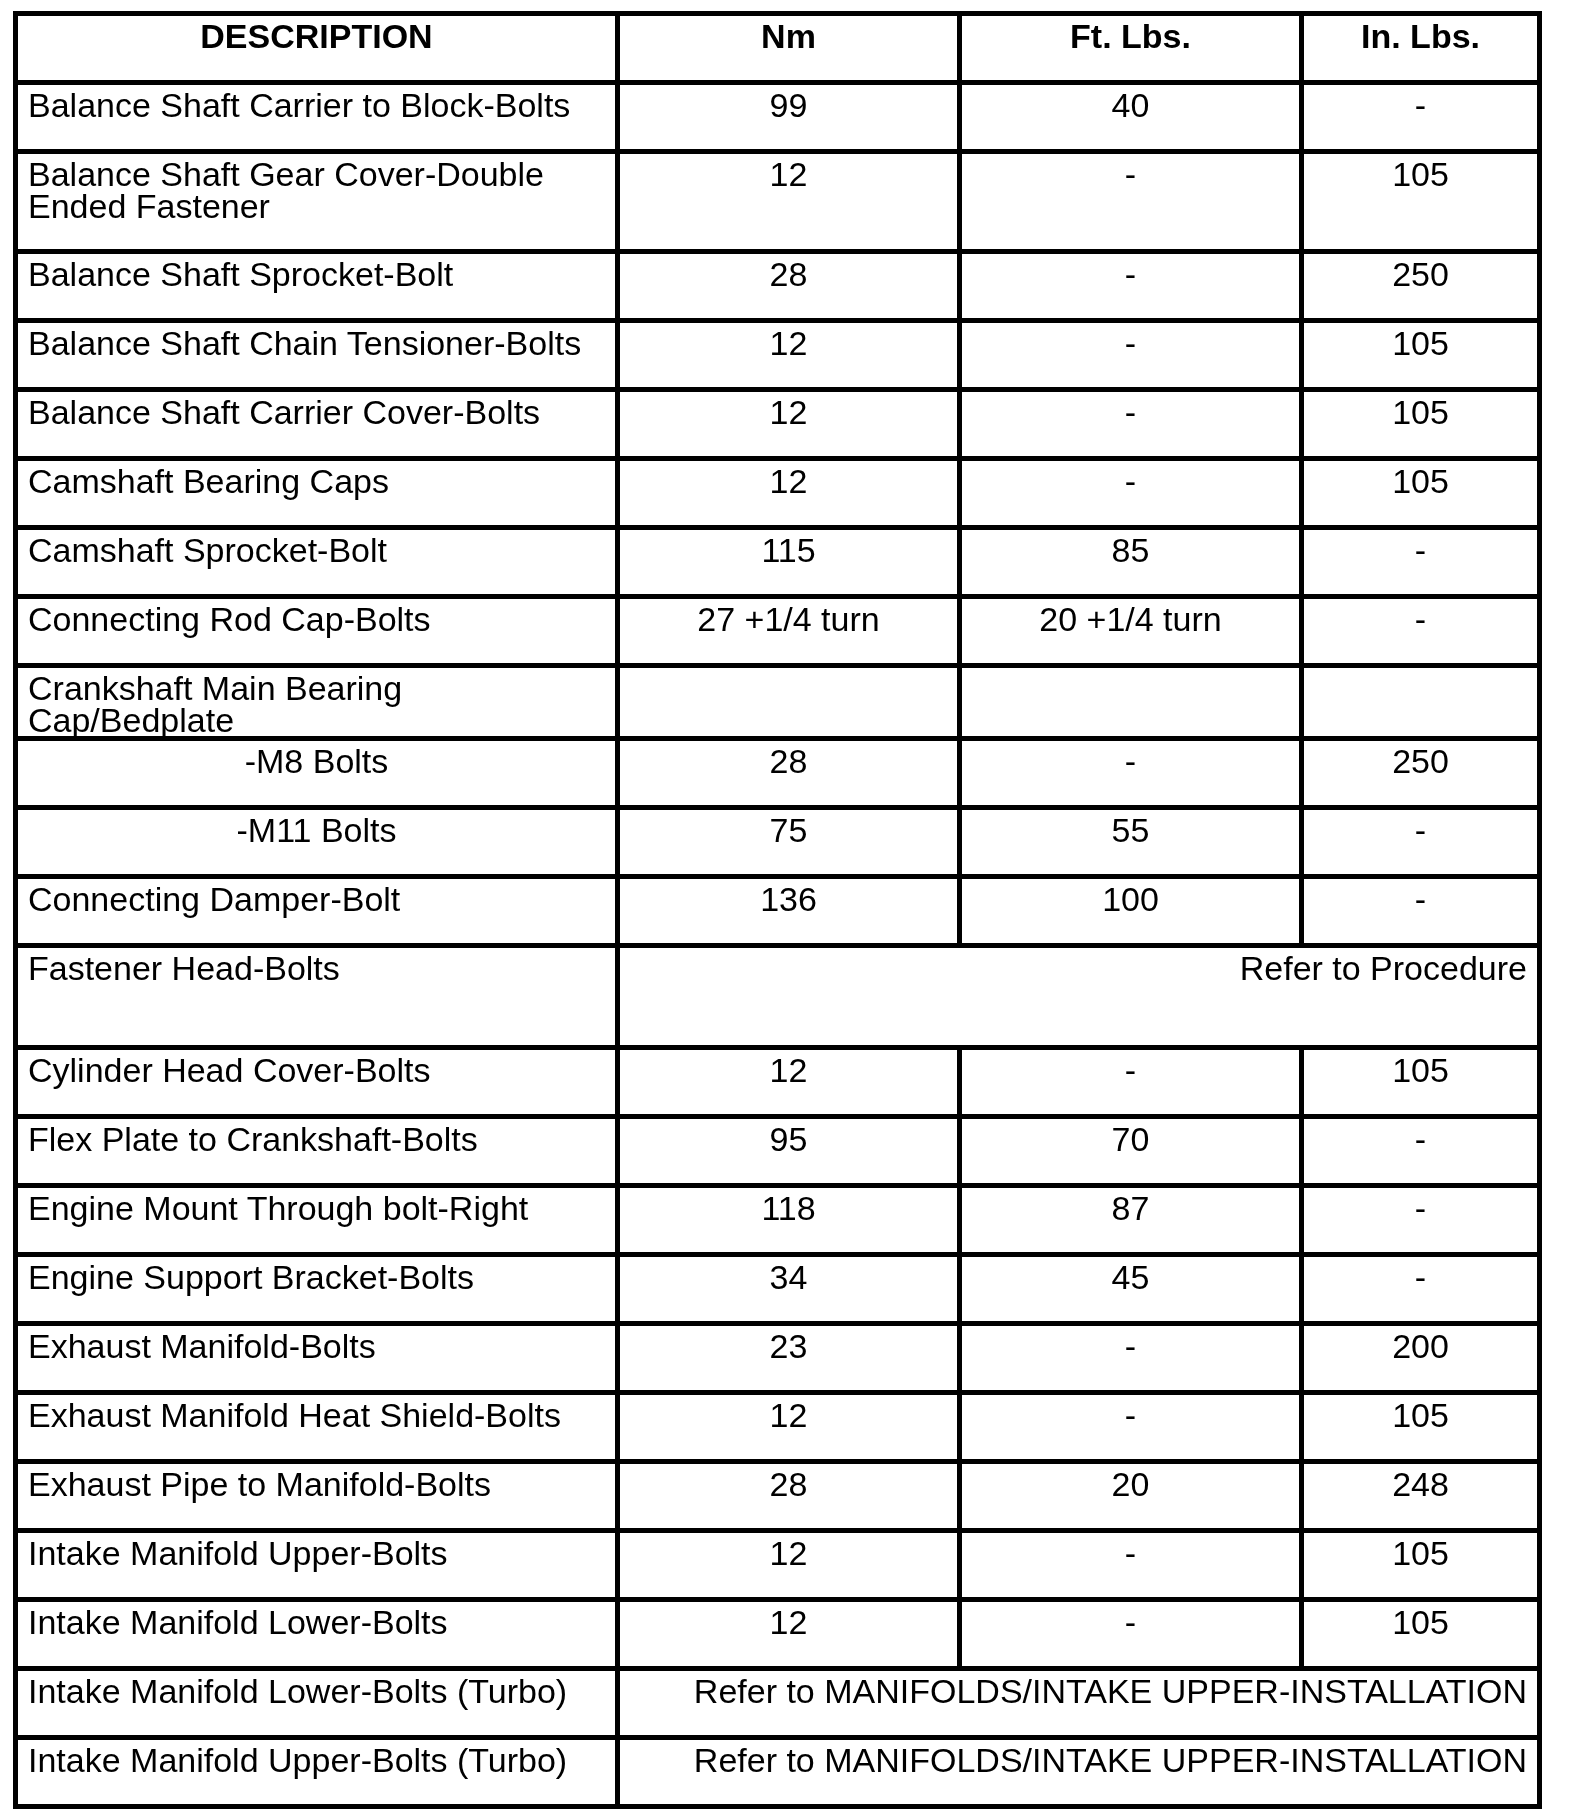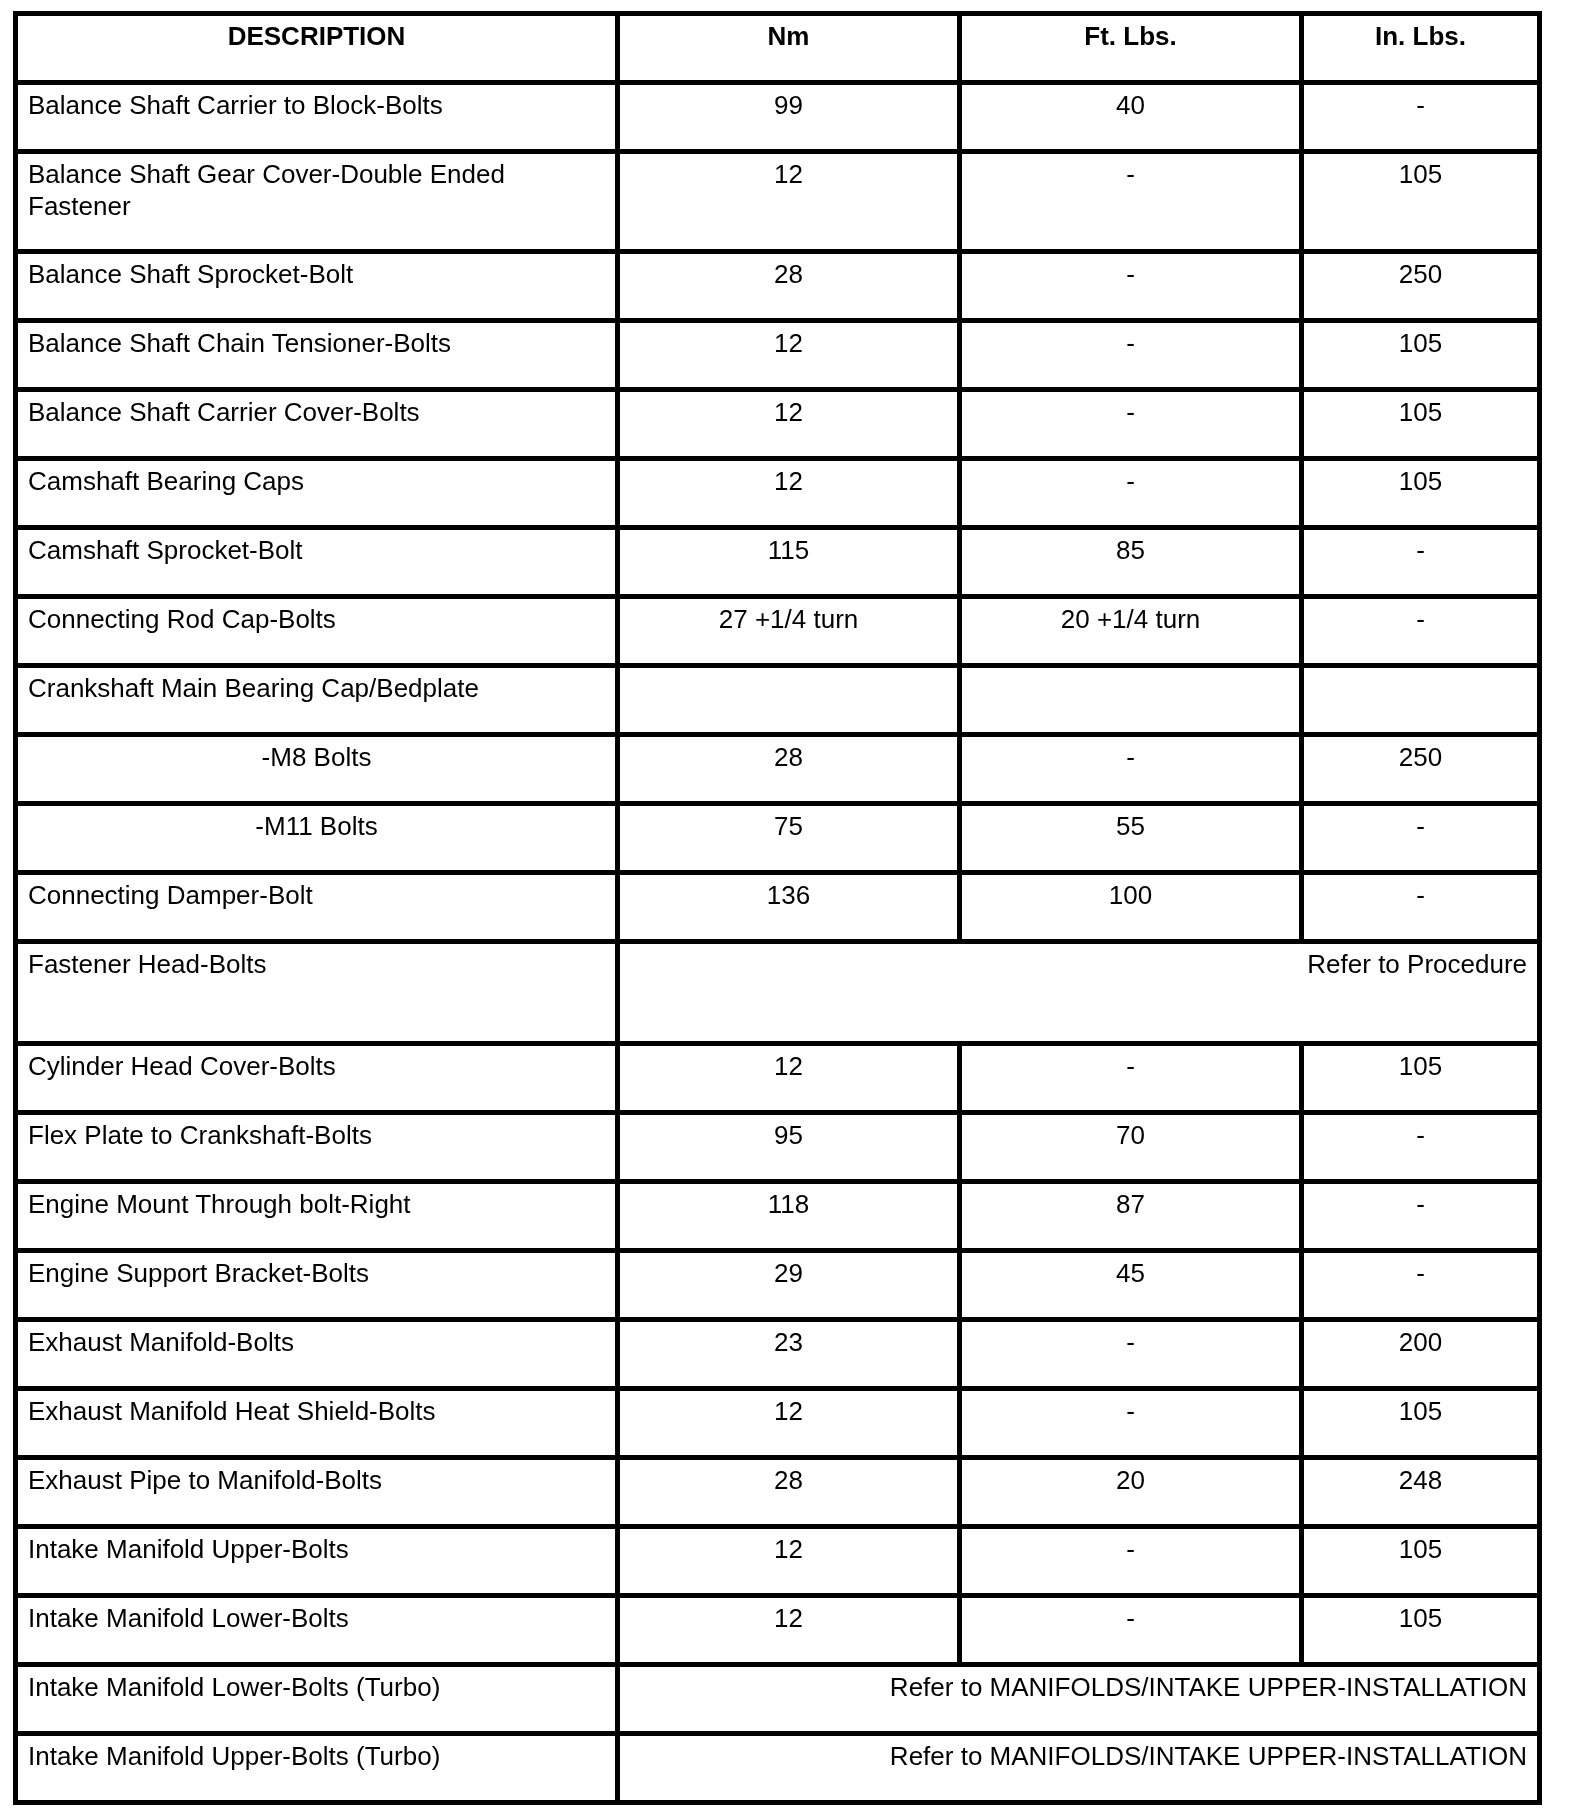--- a/index.html
+++ b/index.html
@@ -1,21 +1,21 @@
 <!DOCTYPE html>
 <html><head>
 <meta charset="utf-8">
 <style>
   html, body { margin: 0; padding: 0; background: #ffffff; }
   body { width: 1584px; height: 1810px; position: relative; overflow: hidden;
          font-family: "Liberation Sans", sans-serif; color: #000; }
   table.spec {
     position: absolute; left: 13px; top: 11px;
     width: 1524px; border-collapse: collapse; table-layout: fixed;
-    font-size: 26px; line-height: 32px;
+    font-size: 34px; line-height: 32px;
   }
   table.spec td, table.spec th {
     border: 5px solid #000; vertical-align: top;
     padding: 4px 10px 0 10px; box-sizing: border-box;
     overflow: hidden;
   }
   table.spec th { font-weight: bold; text-align: center; height: 69px; }
   col.c-desc { width: 602px; }
   col.c-nm { width: 342px; }
   col.c-ft { width: 342px; }
@@ -136,21 +136,21 @@
       <td class="num">-</td>
     </tr>
     <tr class="h69">
       <td class="desc">Engine Mount Through bolt-Right</td>
       <td class="num">118</td>
       <td class="num">87</td>
       <td class="num">-</td>
     </tr>
     <tr class="h69">
       <td class="desc">Engine Support Bracket-Bolts</td>
-      <td class="num">29</td>
+      <td class="num">34</td>
       <td class="num">45</td>
       <td class="num">-</td>
     </tr>
     <tr class="h69">
       <td class="desc">Exhaust Manifold-Bolts</td>
       <td class="num">23</td>
       <td class="num">-</td>
       <td class="num">200</td>
     </tr>
     <tr class="h69">

